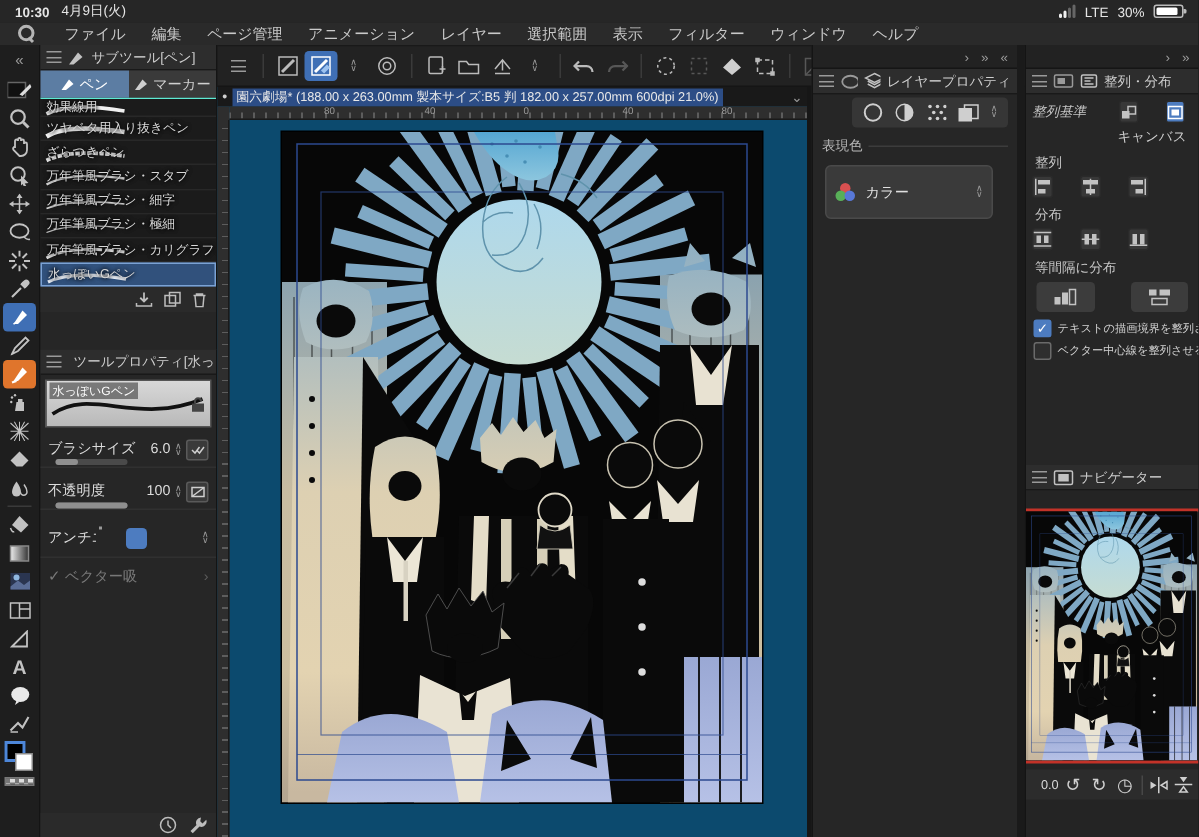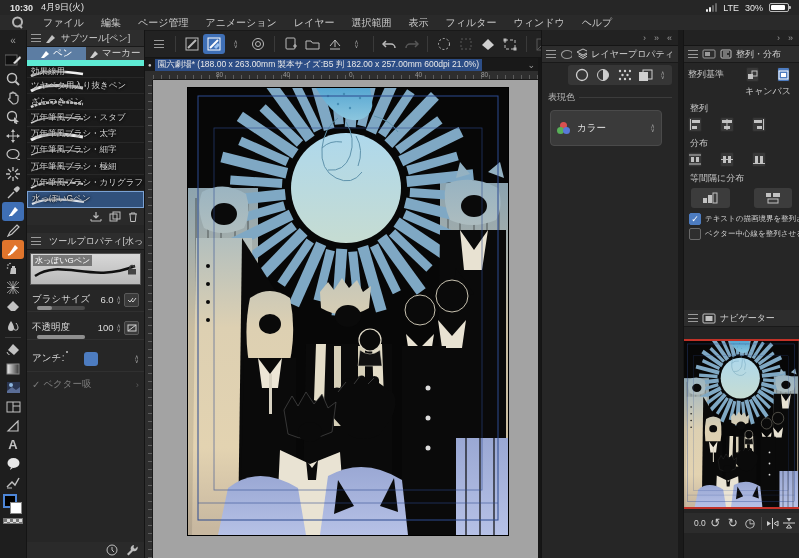--- a/index.html
+++ b/index.html
@@ -49,21 +49,21 @@
 
   
   .panel{background:#262626;border-right:1px solid #141414;}
   .phead{height:17px;display:flex;align-items:center;gap:4px;background:#2d2d2d;
          border-bottom:1px solid #191919;padding:0 4px;font-size:9px;color:#cfcfcf;
          white-space:nowrap;overflow:hidden;}
   .burger{width:10px;height:8px;border-top:1.5px solid #9a9a9a;border-bottom:1.5px solid #9a9a9a;position:relative;flex:0 0 auto;}
   .burger:after{content:"";position:absolute;left:0;top:2.5px;width:100%;height:1.5px;background:#9a9a9a;}
 
   #subtool{left:27px;top:30px;width:118px;height:203px;}
-  .sttabs{display:flex;height:19px;border-bottom:6px solid #5eead4;}
+  .sttabs{display:flex;height:19px;border-bottom:1px solid #5eead4;}
   .sttab{flex:1;display:flex;align-items:center;justify-content:center;gap:3px;
          font-size:9.5px;background:#3a3a3a;color:#cfcfcf;}
   .sttab.sel{background:#5c7da3;color:#fff;}
   .strow{height:16.2px;background:#1b1b1b;border-bottom:1px solid #282828;
          display:flex;align-items:center;justify-content:flex-start;
          padding:0 4px;font-size:8.5px;color:#d8d8d8;position:relative;white-space:nowrap;overflow:hidden;}
   .strow svg{position:absolute;left:2px;top:2px;}
   .strow.sel{background:#31517c;border:1px solid #7ba2d4;}
   .strow span{position:relative;z-index:2;text-shadow:0 0 3px #000,0 0 3px #000;}
   .stfoot{height:17px;background:#2a2a2a;display:flex;align-items:center;justify-content:flex-end;gap:7px;padding:0 6px;}
@@ -78,21 +78,21 @@
   .slider{height:4px;background:#4a4a4a;border-radius:2px;position:relative;flex:1;}
   .slider i{display:block;height:100%;background:#8f8f8f;border-radius:2px;}
   .sqbtn{width:15px;height:14px;border:1px solid #5a5a5a;border-radius:2px;background:#3a3a3a;font-size:8px;flex:0 0 auto;}
   .aabtn{width:14px;height:14px;border-radius:3px;flex:0 0 auto;}
   .aabtn.sel{background:#4d7cc0;}
   .aadot{margin:3px auto;border-radius:50%;width:8px;height:8px;background:#ddd;}
   .tpfoot{position:absolute;bottom:0;left:0;width:100%;height:16px;background:#2a2a2a;
           display:flex;align-items:center;justify-content:flex-end;gap:8px;padding:0 6px;}
 
   
-  #canvasarea{left:145px;top:58px;width:393px;height:500px;background:#a3a3a3;}
+  #canvasarea{left:145px;top:58px;width:393px;height:500px;background:#0c4a6e;}
   #doctab{position:absolute;left:0;top:0;width:100%;height:13px;background:#191919;
           display:flex;align-items:center;padding:0 3px;font-size:8.5px;gap:3px;}
   #doctab .title{background:#2c4d86;color:#e8e8e8;padding:0 3px;white-space:nowrap;overflow:hidden;max-width:355px;}
   #hruler{position:absolute;left:8px;top:13px;width:385px;height:9px;background:#2e2e2e;
           border-bottom:1px solid #1a1a1a;
           background-image:repeating-linear-gradient(90deg,#5d5d5d 0 1px,transparent 1px 8px);
           background-size:100% 4px;background-position:0 100%;background-repeat:no-repeat;}
   .rlabel{position:absolute;top:0;font-size:6.5px;color:#9a9a9a;}
   #rcorner{position:absolute;left:0;top:13px;width:8px;height:9px;background:#2e2e2e;}
   #vruler{position:absolute;left:0;top:22px;width:8px;height:478px;background:#2e2e2e;
@@ -115,21 +115,21 @@
             display:flex;align-items:center;gap:6px;padding:0 6px;font-size:9.5px;color:#e0e0e0;width:112px;}
   .rgbdots{position:relative;width:14px;height:12px;flex:0 0 auto;}
   .rgbdots i{position:absolute;width:7px;height:7px;border-radius:50%;}
   .rgbdots i:nth-child(1){left:3px;top:0;background:#d85050;}
   .rgbdots i:nth-child(2){left:0;top:5px;background:#58b058;}
   .rgbdots i:nth-child(3){left:6px;top:5px;background:#5878d8;}
 
   #gap2{left:678px;top:30px;width:5px;height:528px;background:#1a1a1a;}
   #alignpanel{left:683px;top:30px;width:116px;height:280px;background:#262626;border-left:1px solid #141414;}
   .albl{font-size:9px;color:#c6c6c6;padding:4px 6px 1px;}
-  .alrow{display:flex;align-items:center;gap:18px;padding:1px 4px;}
+  .alrow{display:flex;align-items:center;gap:18px;padding:1px 4px;font-style:italic;}
   .albtn{width:16px;height:15px;background:#383838;border:1px solid #2a2a2a;border-radius:2px;}
   .albtn.sel{background:#4d7cc0;}
   .alsep{width:4px;}
   .widebtn{flex:1;height:20px;background:#3c3c3c;border-radius:3px;margin:0 3px;}
   .chkrow{display:flex;align-items:center;gap:4px;padding:3px 5px 0;font-size:7.5px;color:#d2d2d2;white-space:nowrap;overflow:hidden;}
   .chk{width:12px;height:12px;border-radius:2px;flex:0 0 auto;border:1px solid #6a6a6a;background:#2e2e2e;
        display:flex;align-items:center;justify-content:center;font-size:9px;color:#fff;}
   .chk.on{background:#4d7cc0;border-color:#4d7cc0;}
 
   #navpanel{left:683px;top:310px;width:116px;height:248px;background:#242424;border-left:1px solid #141414;}
@@ -497,26 +497,20 @@
     <svg width="56" height="14">
         <path d="M2 11 Q18 3 54 8" stroke="#e8e8e8" stroke-width="2.5" fill="none" stroke-dasharray="3 1"></path>
       </svg>
     <span>ざらつきペン</span>
   </div>
   <div class="strow">
     <svg width="56" height="14">
         <path d="M2 11 Q18 2 54 7" stroke="#dcdcdc" stroke-width="1.6" fill="none"></path>
       </svg>
     <span>万年筆風ブラシ・スタブ</span>
-  </div>
-  <div class="strow">
-    <svg width="56" height="14">
-        <path d="M2 11 Q18 1 54 8" stroke="#f2f2f2" stroke-width="3.2" fill="none"></path>
-      </svg>
-    <span>万年筆風ブラシ・太字</span>
   </div>
   <div class="strow">
     <svg width="56" height="14">
         <path d="M2 10 Q18 3 54 7" stroke="#d8d8d8" stroke-width="1.1" fill="none"></path>
       </svg>
     <span>万年筆風ブラシ・細字</span>
   </div>
   <div class="strow">
     <svg width="56" height="14">
         <path d="M2 10 Q18 3 54 7" stroke="#d0d0d0" stroke-width=".8" fill="none"></path>

